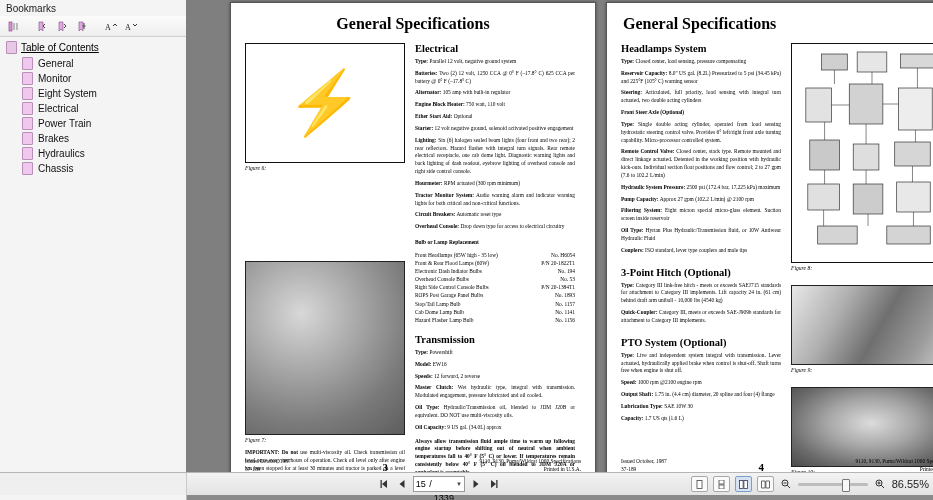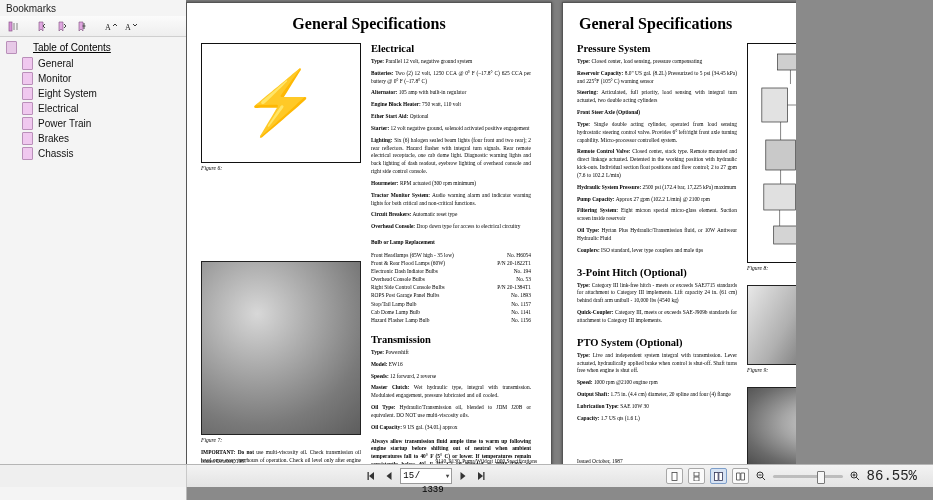--- a/index.html
+++ b/index.html
@@ -2,21 +2,21 @@
 <html><head>
 <meta charset="utf-8">
 <style>
   html,body{margin:0;padding:0;}
   body{
     width:933px;height:500px;overflow:hidden;
     background:#8a8a8a;
     font-family:"Liberation Sans", sans-serif;
     font-size:11px;color:#000;
   }
-  .app{position:relative;width:796px;height:500px;}
+  .app{position:relative;width:933px;height:500px;}
 
   
   .sidebar{
     position:absolute;left:0;top:0;width:186px;height:500px;
     background:#f4f4f4;border-right:1px solid #b9b9b9;
   }
   .sidebar-title{
     font-size:10px;color:#222;padding:3px 6px 2px 6px;
   }
   .sb-toolbar{
@@ -24,21 +24,21 @@
     display:flex;align-items:center;gap:2px;padding:0 4px;
     background:linear-gradient(#fbfbfb,#eeeeee);
   }
   .sb-btn{
     width:16px;height:16px;display:flex;align-items:center;justify-content:center;
     font-size:9px;color:#333;border:1px solid transparent;border-radius:2px;
   }
   .sb-btn.sep{width:5px;}
   .sb-btn svg{display:block;}
   .toc-root{
-    display:flex;align-items:center;gap:16px;padding:4px 4px 2px 6px;
+    display:flex;align-items:center;gap:4px;padding:4px 4px 2px 6px;
   }
   .toc-root .lbl{font-size:10px;text-decoration:underline;color:#000;}
   .toc-list{margin:0;padding:0;list-style:none;}
   .toc-list li{
     display:flex;align-items:center;gap:5px;
     padding:1px 0 1px 22px;font-size:10px;color:#111;
   }
   .dot{
     width:9px;height:11px;background:#e7c9e7;border:1px solid #b98fb9;
     border-radius:1px;flex:0 0 auto;
@@ -46,20 +46,21 @@
   .dot.p{background:#f0c8ef;}
 
   
   .viewer{
     position:absolute;left:186px;top:0;right:0;bottom:22px;
     background:#7f7f7f;overflow:hidden;
   }
   .page{
     position:absolute;top:2px;background:#fff;border:1px solid #555;
     box-shadow:0 0 3px rgba(0,0,0,.45);
+    margin-left:44px;
   }
   .page.left{left:0px;width:364px;height:478px;}
   .page.right{left:376px;width:364px;height:478px;}
   .pgpad{position:absolute;inset:0;padding:8px 14px 10px 14px;}
 
   h1.doc-title{
     font-size:16px;font-weight:bold;text-align:center;margin:4px 0 10px 0;
     font-family:"Liberation Serif", serif;
   }
   .right .doc-title{text-align:left;margin-left:2px;}
@@ -110,39 +111,39 @@
   .foot .pgnum{font-size:11px;font-weight:bold;}
   .foot .right-t{text-align:right;line-height:1.5;}
   .foot .left-t{line-height:1.5;}
 
   .spec-row{display:flex;justify-content:space-between;font-size:5.4px;line-height:1.5;font-family:"Liberation Serif", serif;}
   .spec-row .a{padding-right:4px;}
   .spec-row .b{white-space:nowrap;}
 
   
   .statusbar{
-    position:absolute;left:0;bottom:13px;width:933px;height:22px;
+    position:absolute;left:0;bottom:5px;width:933px;height:22px;
     background:linear-gradient(#f3f3f3,#e3e3e3);
     border-top:1px solid #b5b5b5;
-    display:flex;font-family:Liberation Mono, monospace;
+    display:flex;
   }
   .sb-left{width:186px;height:100%;border-right:1px solid #c9c9c9;background:#efefef;}
   .sb-center{flex:1;display:flex;align-items:center;justify-content:center;gap:4px;}
   .navbtn{
     width:14px;height:14px;display:flex;align-items:center;justify-content:center;
     font-size:8px;color:#333;
   }
   .pagefield{
     height:14px;min-width:46px;border:1px solid #9a9a9a;background:#fff;
     display:flex;align-items:center;font-size:9px;padding:0 2px;
   }
   .pagefield .cur{flex:1;}
   .caret{font-size:6px;color:#444;padding-left:2px;}
   .sb-right{
-    display:flex;align-items:center;gap:5px;padding-right:16px;font-size:14px;color:#222;
+    display:flex;align-items:center;gap:5px;padding-right:4px;font-size:11px;color:#222;
   }
   .vbtn{
     width:15px;height:14px;border:1px solid #a8a8a8;background:#fafafa;border-radius:2px;
     display:flex;align-items:center;justify-content:center;font-size:7px;color:#333;
   }
   .vbtn.on{background:#d7e3f3;border-color:#7d9ec9;}
   .zoomslider{
     width:70px;height:3px;background:#bdbdbd;border-radius:2px;position:relative;
   }
   .zoomslider .knob{
@@ -222,20 +223,24 @@
         <span class="dot p"></span>
         <span>Electrical</span>
       </li>
       <li>
         <span class="dot p"></span>
         <span>Power Train</span>
       </li>
       <li>
         <span class="dot p"></span>
         <span>Brakes</span>
+      </li>
+      <li>
+        <span class="dot p"></span>
+        <span>Hydraulics</span>
       </li>
       <li>
         <span class="dot p"></span>
         <span>Chassis</span>
       </li>
     </ul>
   </div>
 
   <div class="viewer">
 
@@ -342,21 +347,21 @@
       </div>
     </div>
 
     <div class="page right">
       <div class="pgpad">
         <h1 class="doc-title">General Specifications</h1>
 
         <div class="cols">
 
           <div class="col">
-            <h2 class="sec">Pressure System</h2>
+            <h2 class="sec">Headlamps System</h2>
             <div id="hyd-body">
                 <p class="body tight"><b>Type:</b> Closed center, load sensing, pressure compensating</p>
                 <p class="body tight"><b>Reservoir Capacity:</b> 8.0" US gal. (8.2L) Pressurized to 5 psi (34.45 kPa) and 225°F (105° C) warning sensor</p>
                 <p class="body tight"><b>Steering:</b> Articulated, full priority, load sensing with integral turn actuated, two double acting cylinders</p>
               </div>
             <p class="body tight" style="font-weight:bold">Front Steer Axle (Optional)</p>
             <div id="hyd-axle">
                 <p class="body tight"><b>Type:</b> Single double acting cylinder, operated from load sensing hydrostatic steering control valve. Provides 6° left/right front axle turning capability. Micro-processor controlled system.</p>
               </div>
             <div id="hyd-remote">

